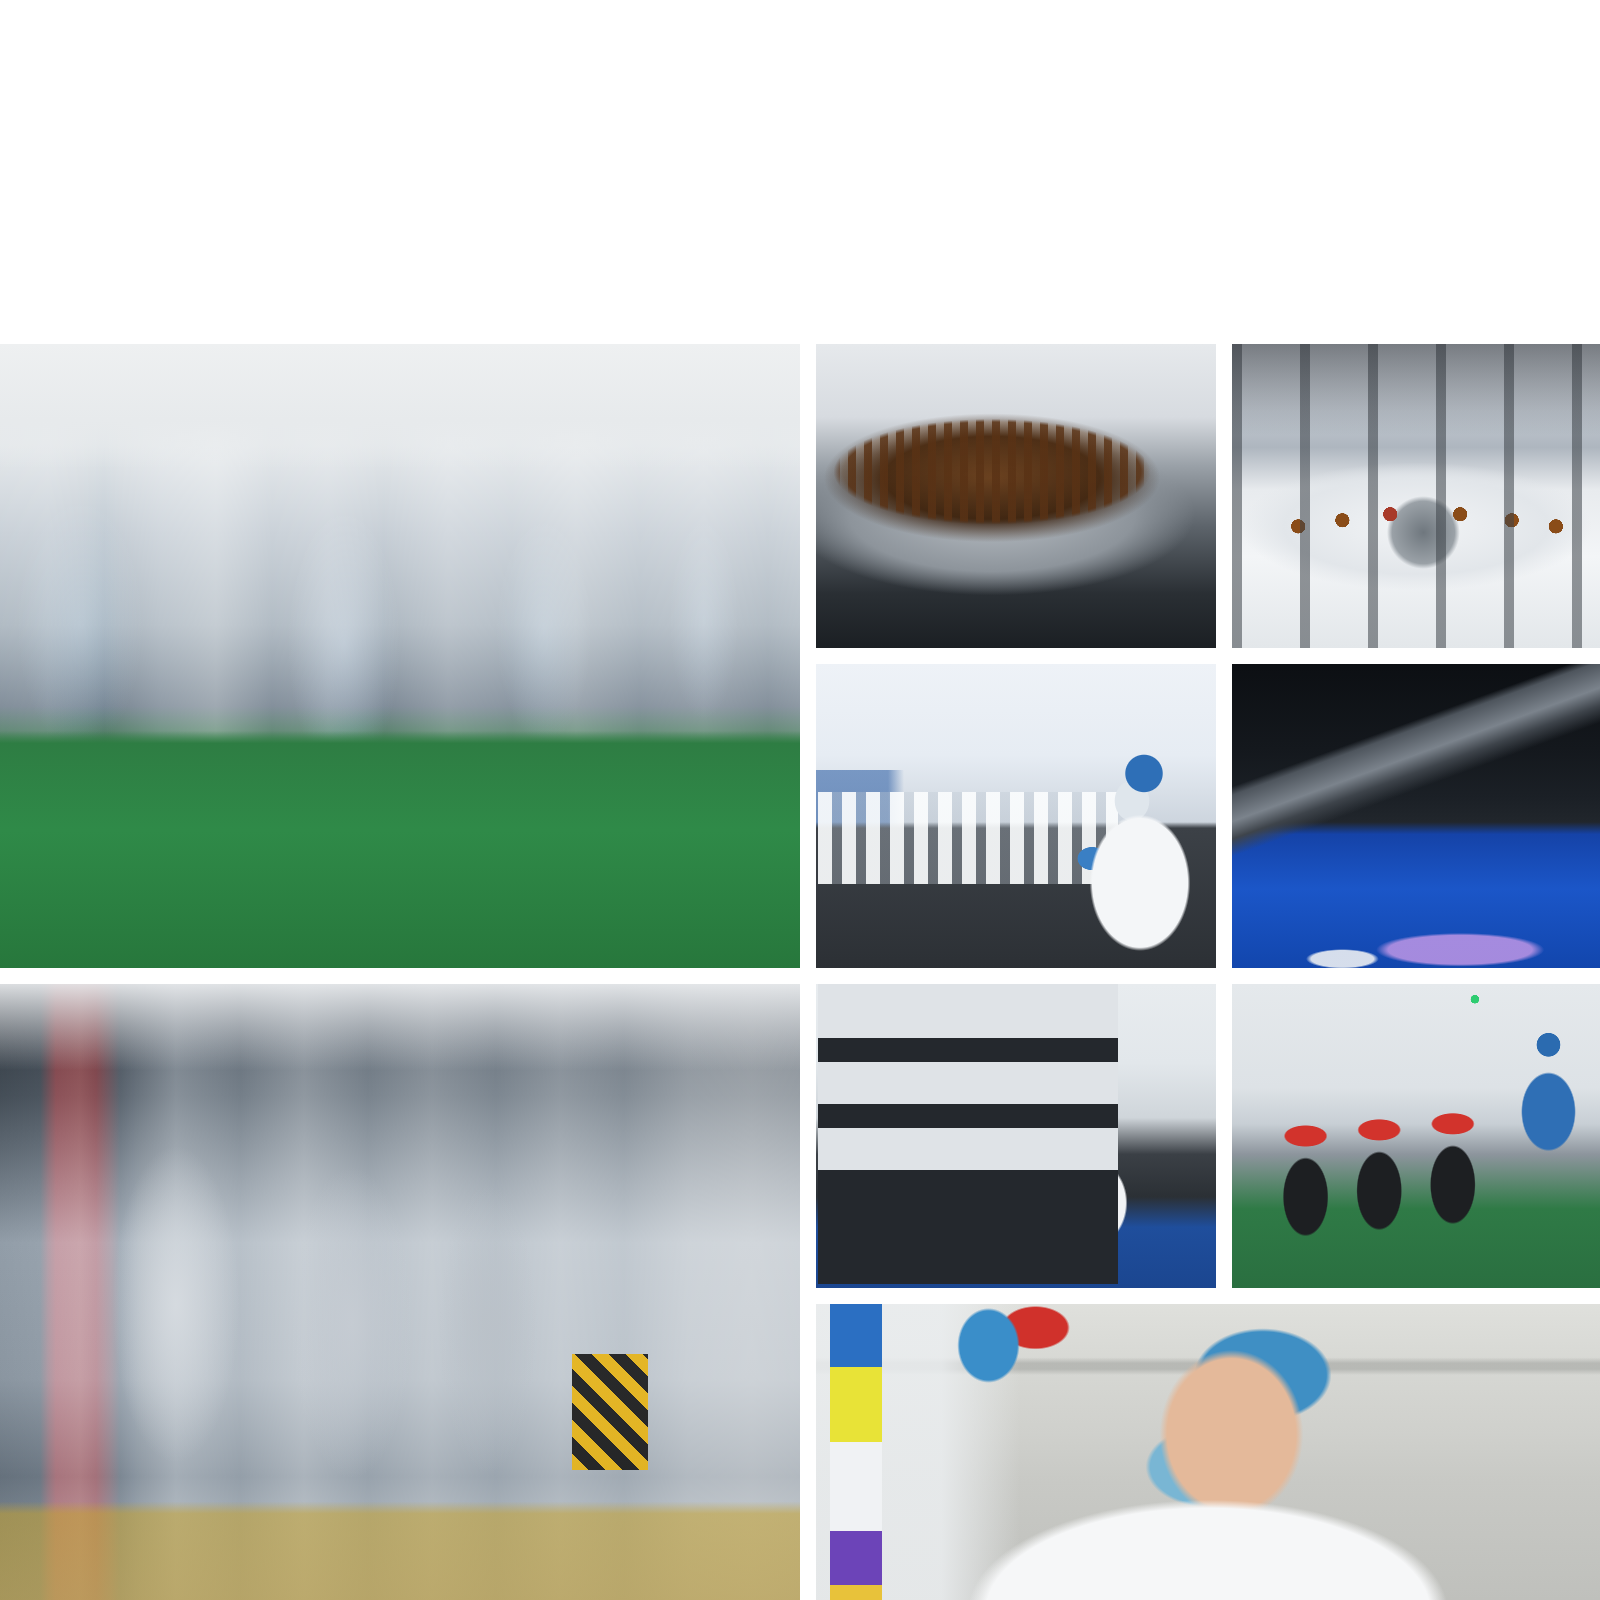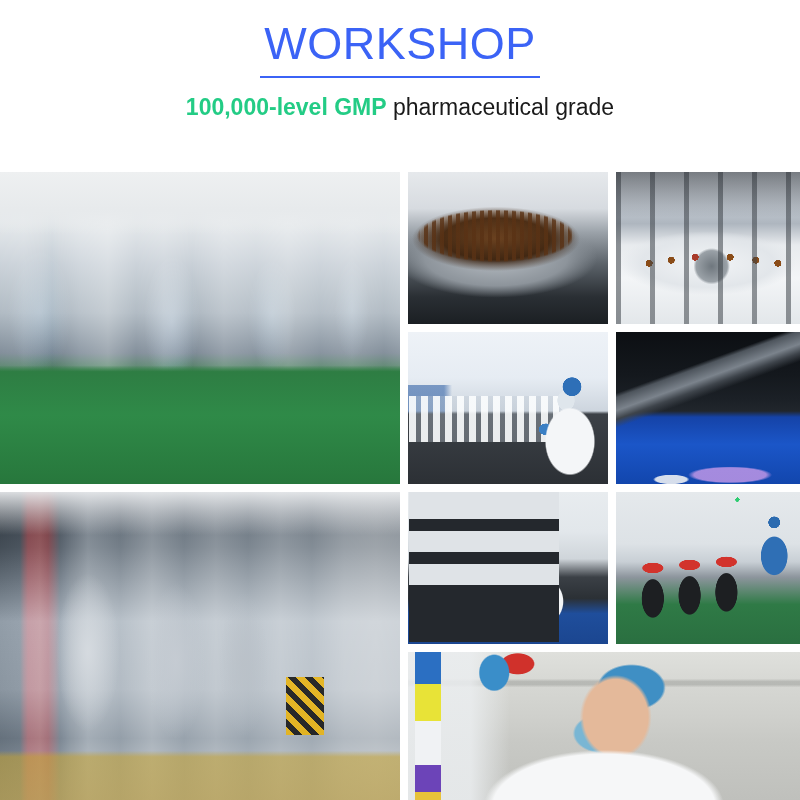--- a/index.html
+++ b/index.html
@@ -337,26 +337,22 @@
     background-position: 0 0, 0 0, 0 0, 0 0, 0 0, 0 0, 2% 26%, 0 0, 0 0;
   }
 </style>
 </head>
 <body>
 
 <div class="page">
 
   <div class="header">
 
-    <div class="title-wrap">
-      <span class="page-title">WORKSHOP</span>
-    </div>
 
     <div class="subtitle">
-      <div><span class="hl">100,000-level GMP</span><span> pharmaceutical grade</span></div>
     </div>
 
   </div>
 
   <div class="grid">
 
     <div class="cell" style="left:0px; top:0px; width:400px; height:312px;">
       <div class="photo ph-packing"></div>
     </div>
 

